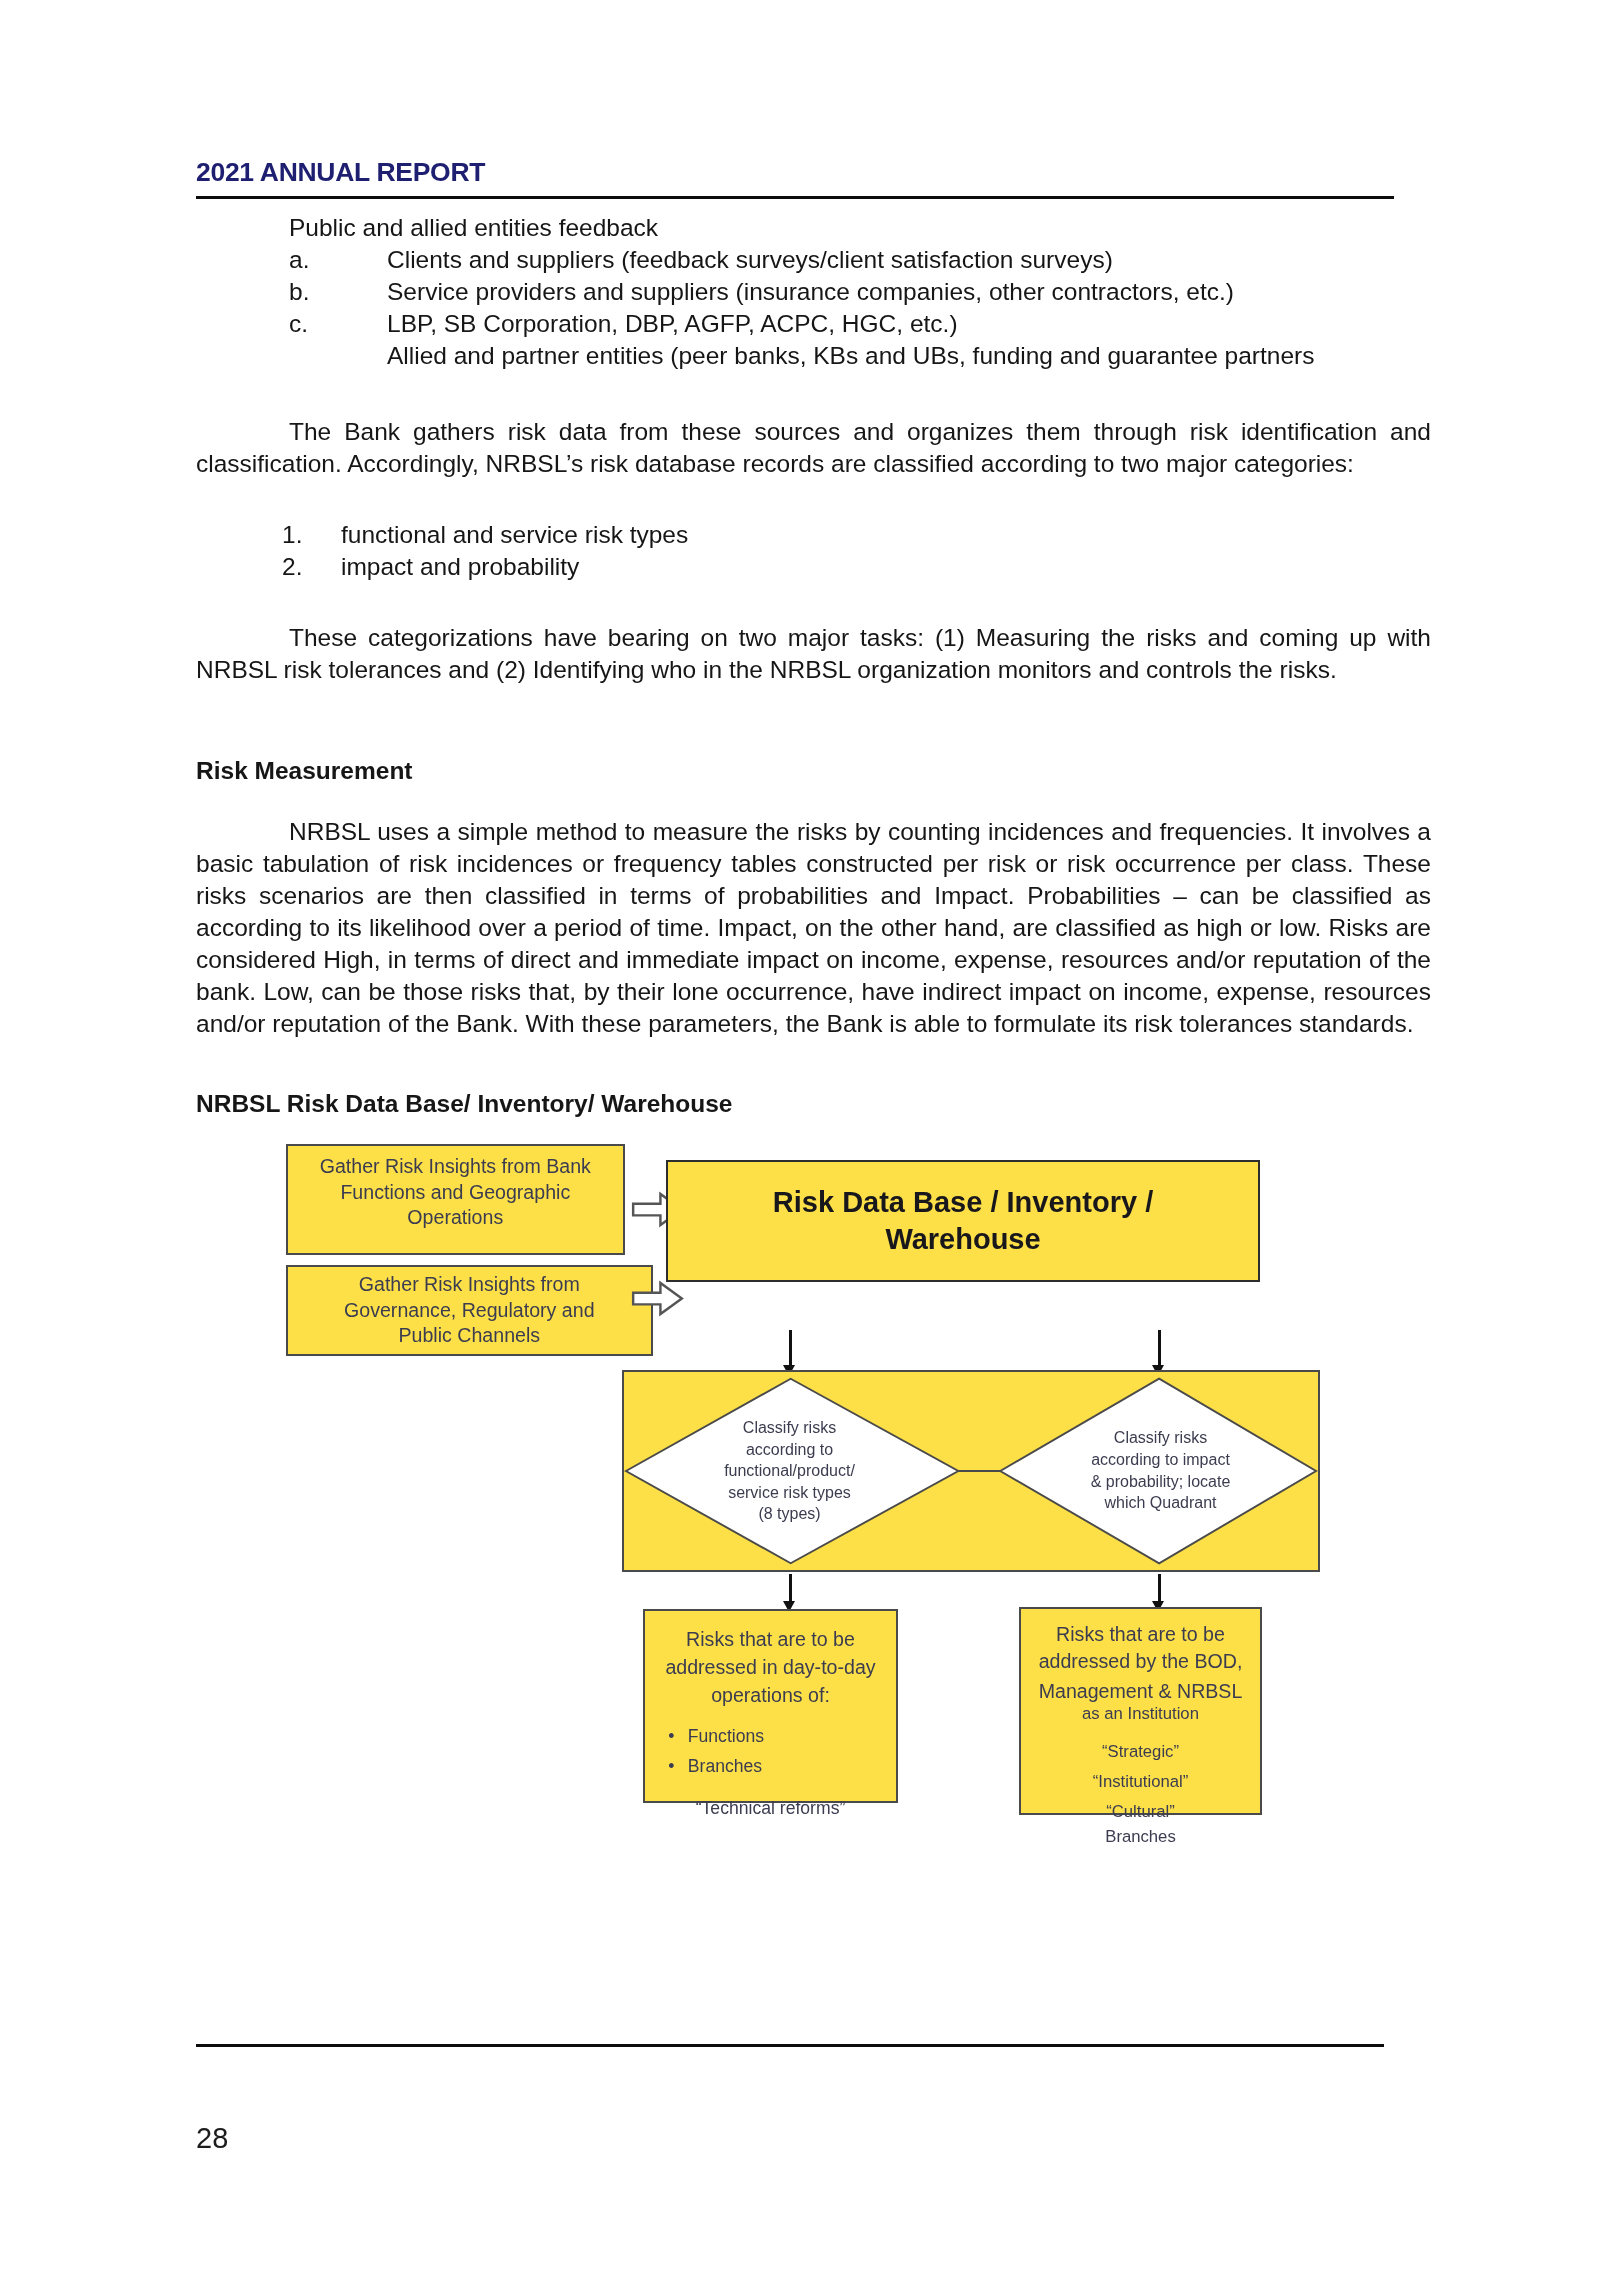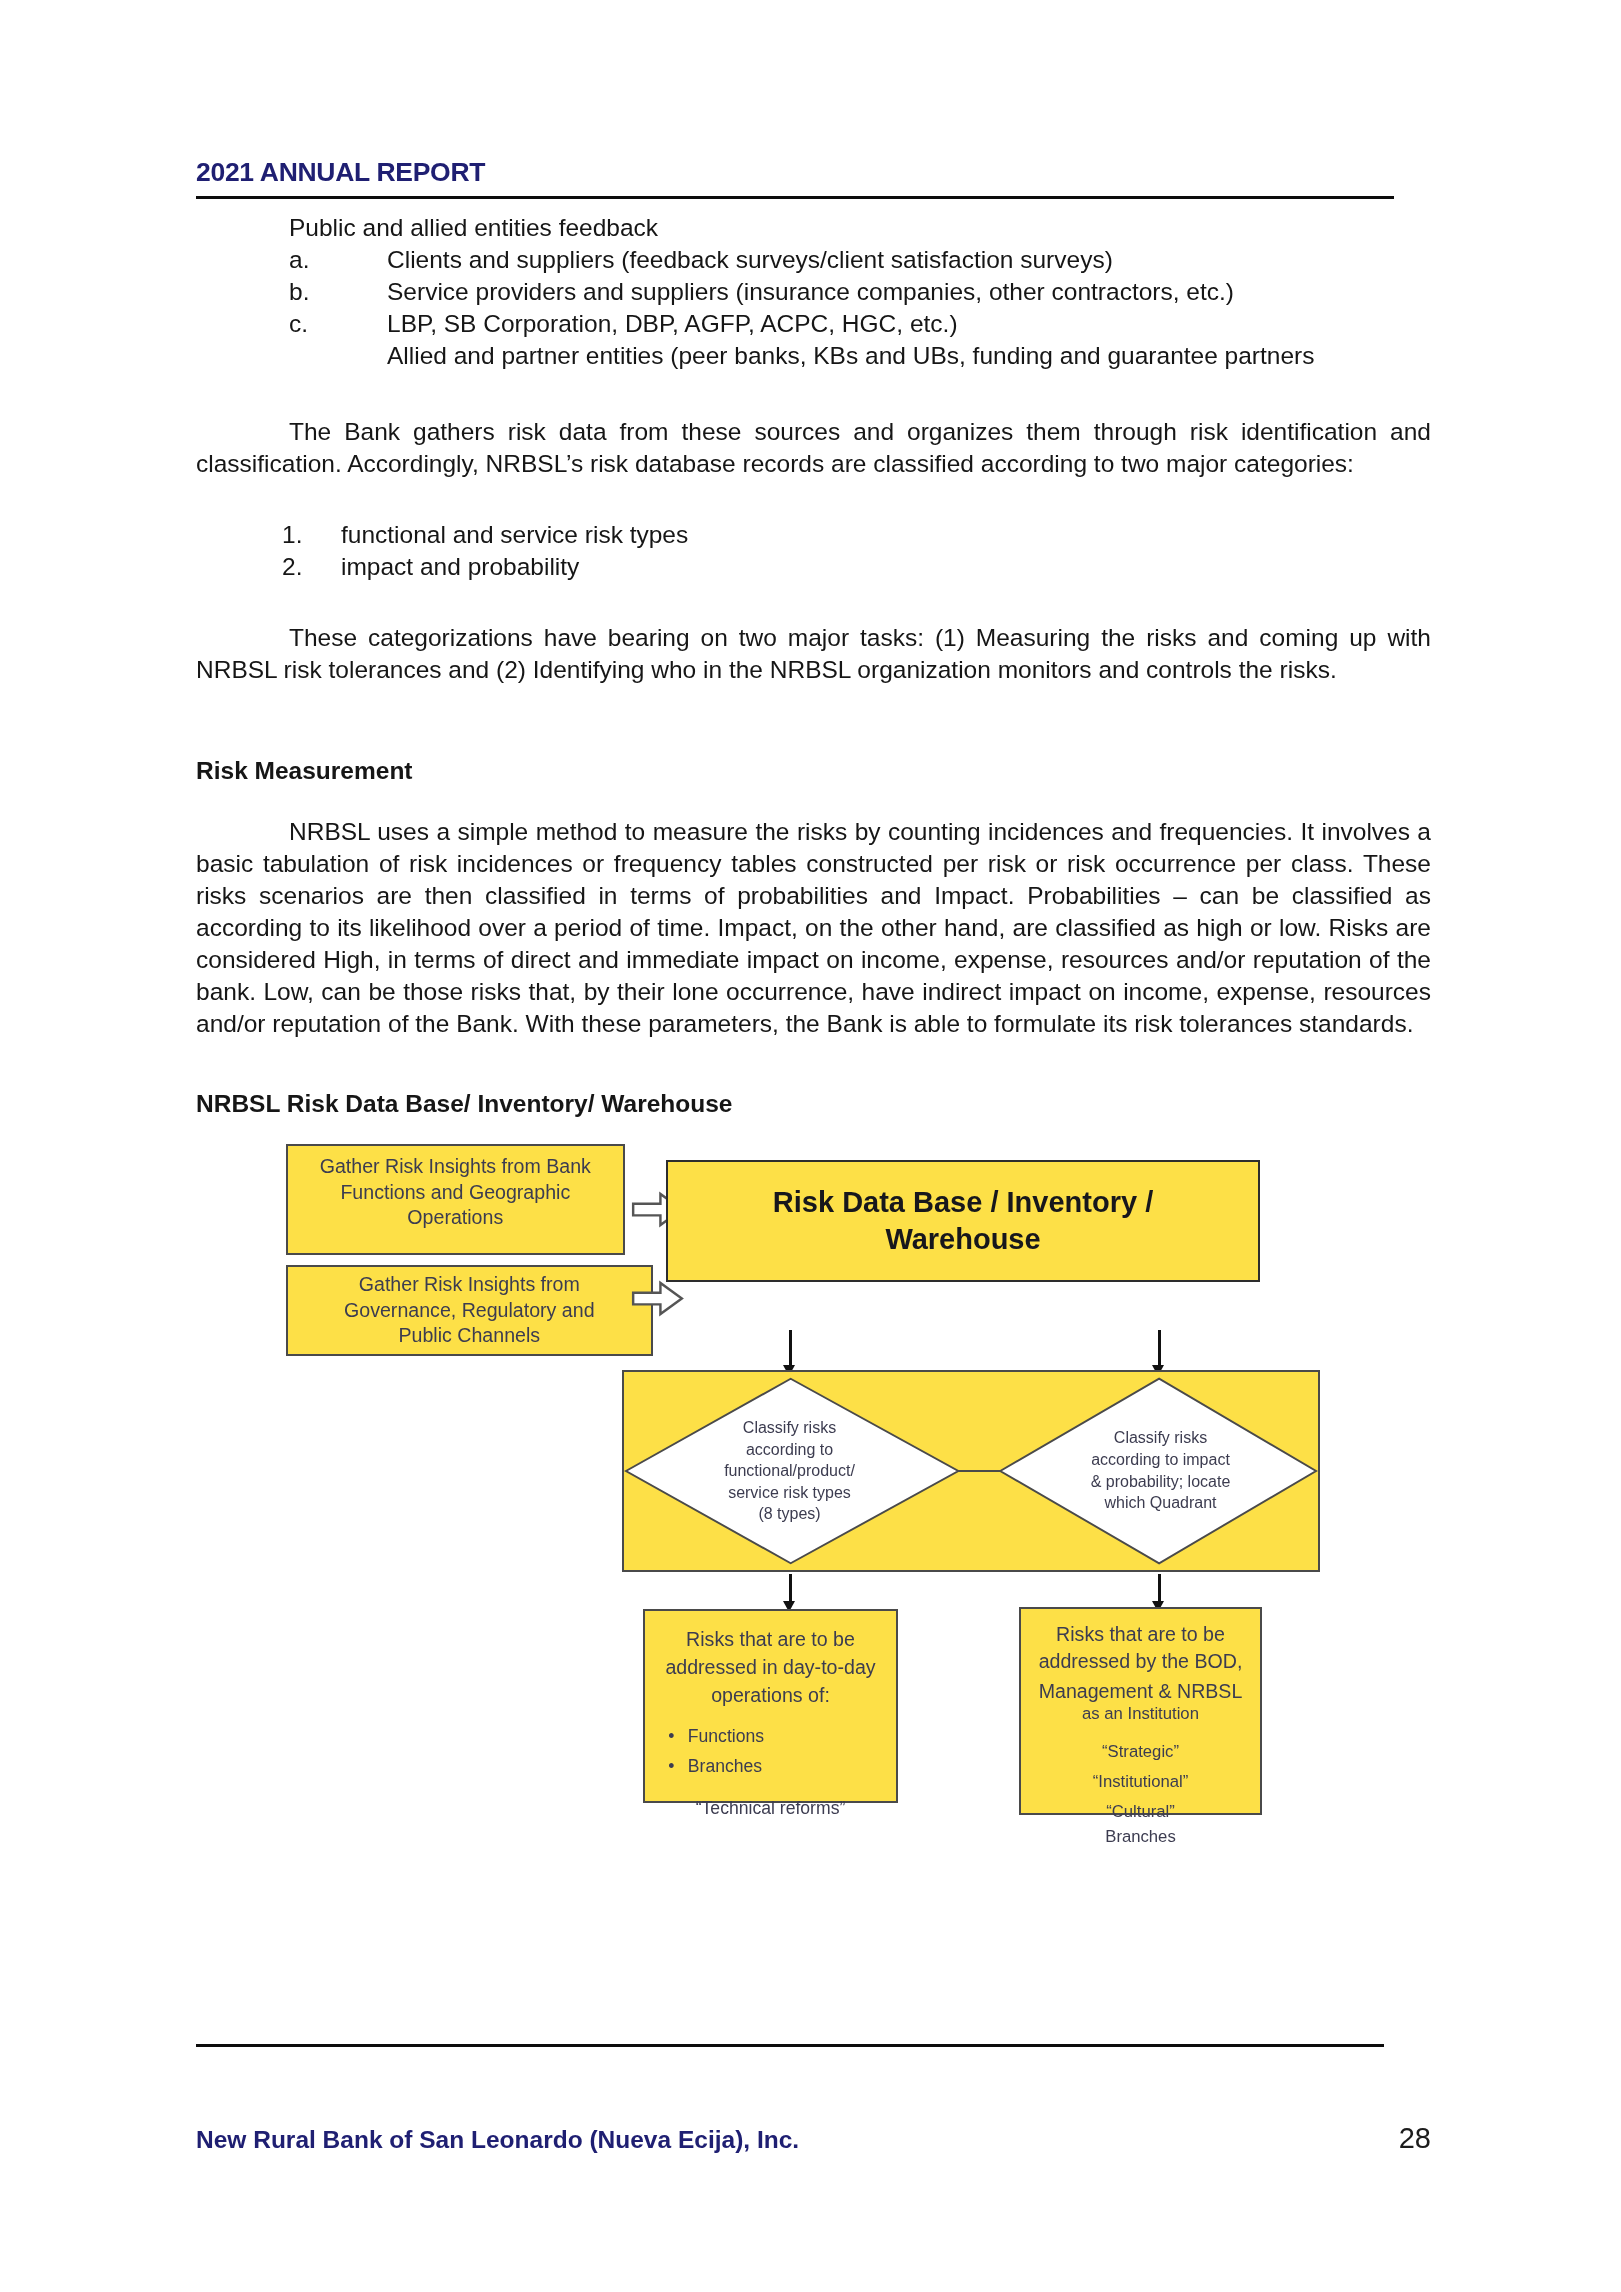--- a/index.html
+++ b/index.html
@@ -207,17 +207,16 @@
         <span class="dline reforms">Branches</span>
       </div>
     </div>
 
   </div>
 </div>
 
 <div class="footer">
   <div class="footer-rule"></div>
   <div class="footer-row">
-    <span class="footer-name">New Rural Bank of San Leonardo (Nueva Ecija), Inc.</span>
     <span class="footer-page">28</span>
   </div>
 </div>
 
 
 </body></html>

